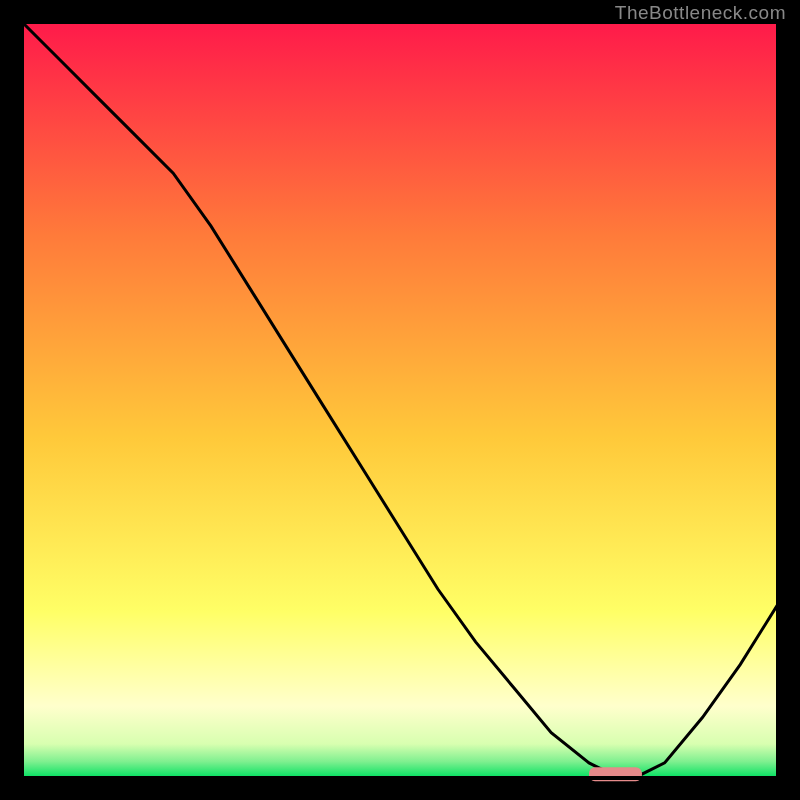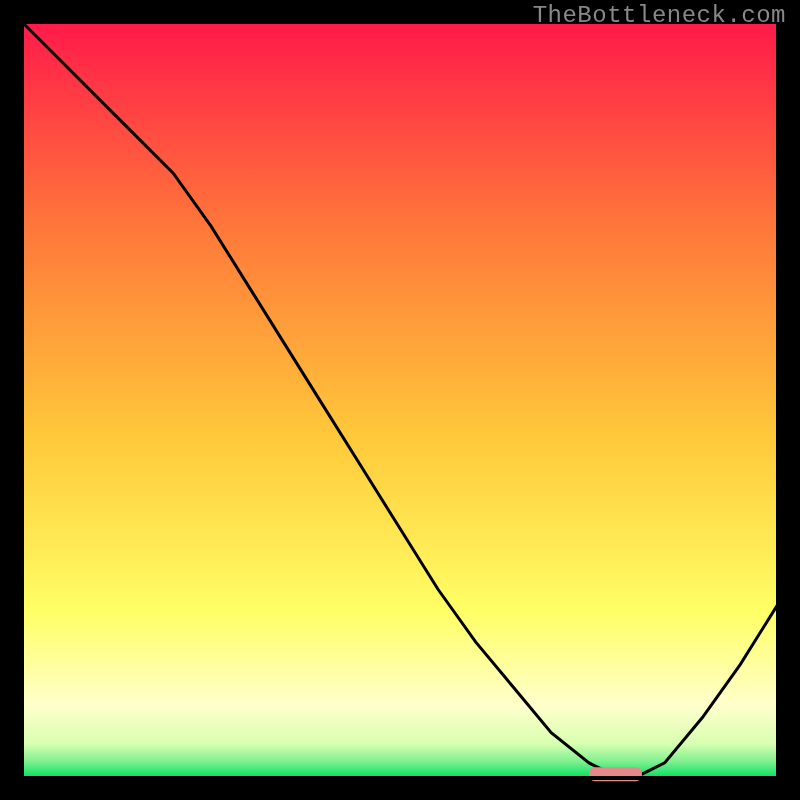--- a/index.html
+++ b/index.html
@@ -13,22 +13,22 @@
   .chart-container {
     position: relative;
     width: 800px;
     height: 800px;
   }
   .watermark {
     position: absolute;
     top: 2px;
     right: 14px;
     color: #888;
-    font-family: Liberation Mono, monospace;
-    font-size: 24px;
+    font-family: Liberation Sans, sans-serif;
+    font-size: 19px;
     letter-spacing: 0.5px;
     z-index: 10;
   }
   svg {
     display: block;
   }
 </style>
 </head>
 <body>
 

